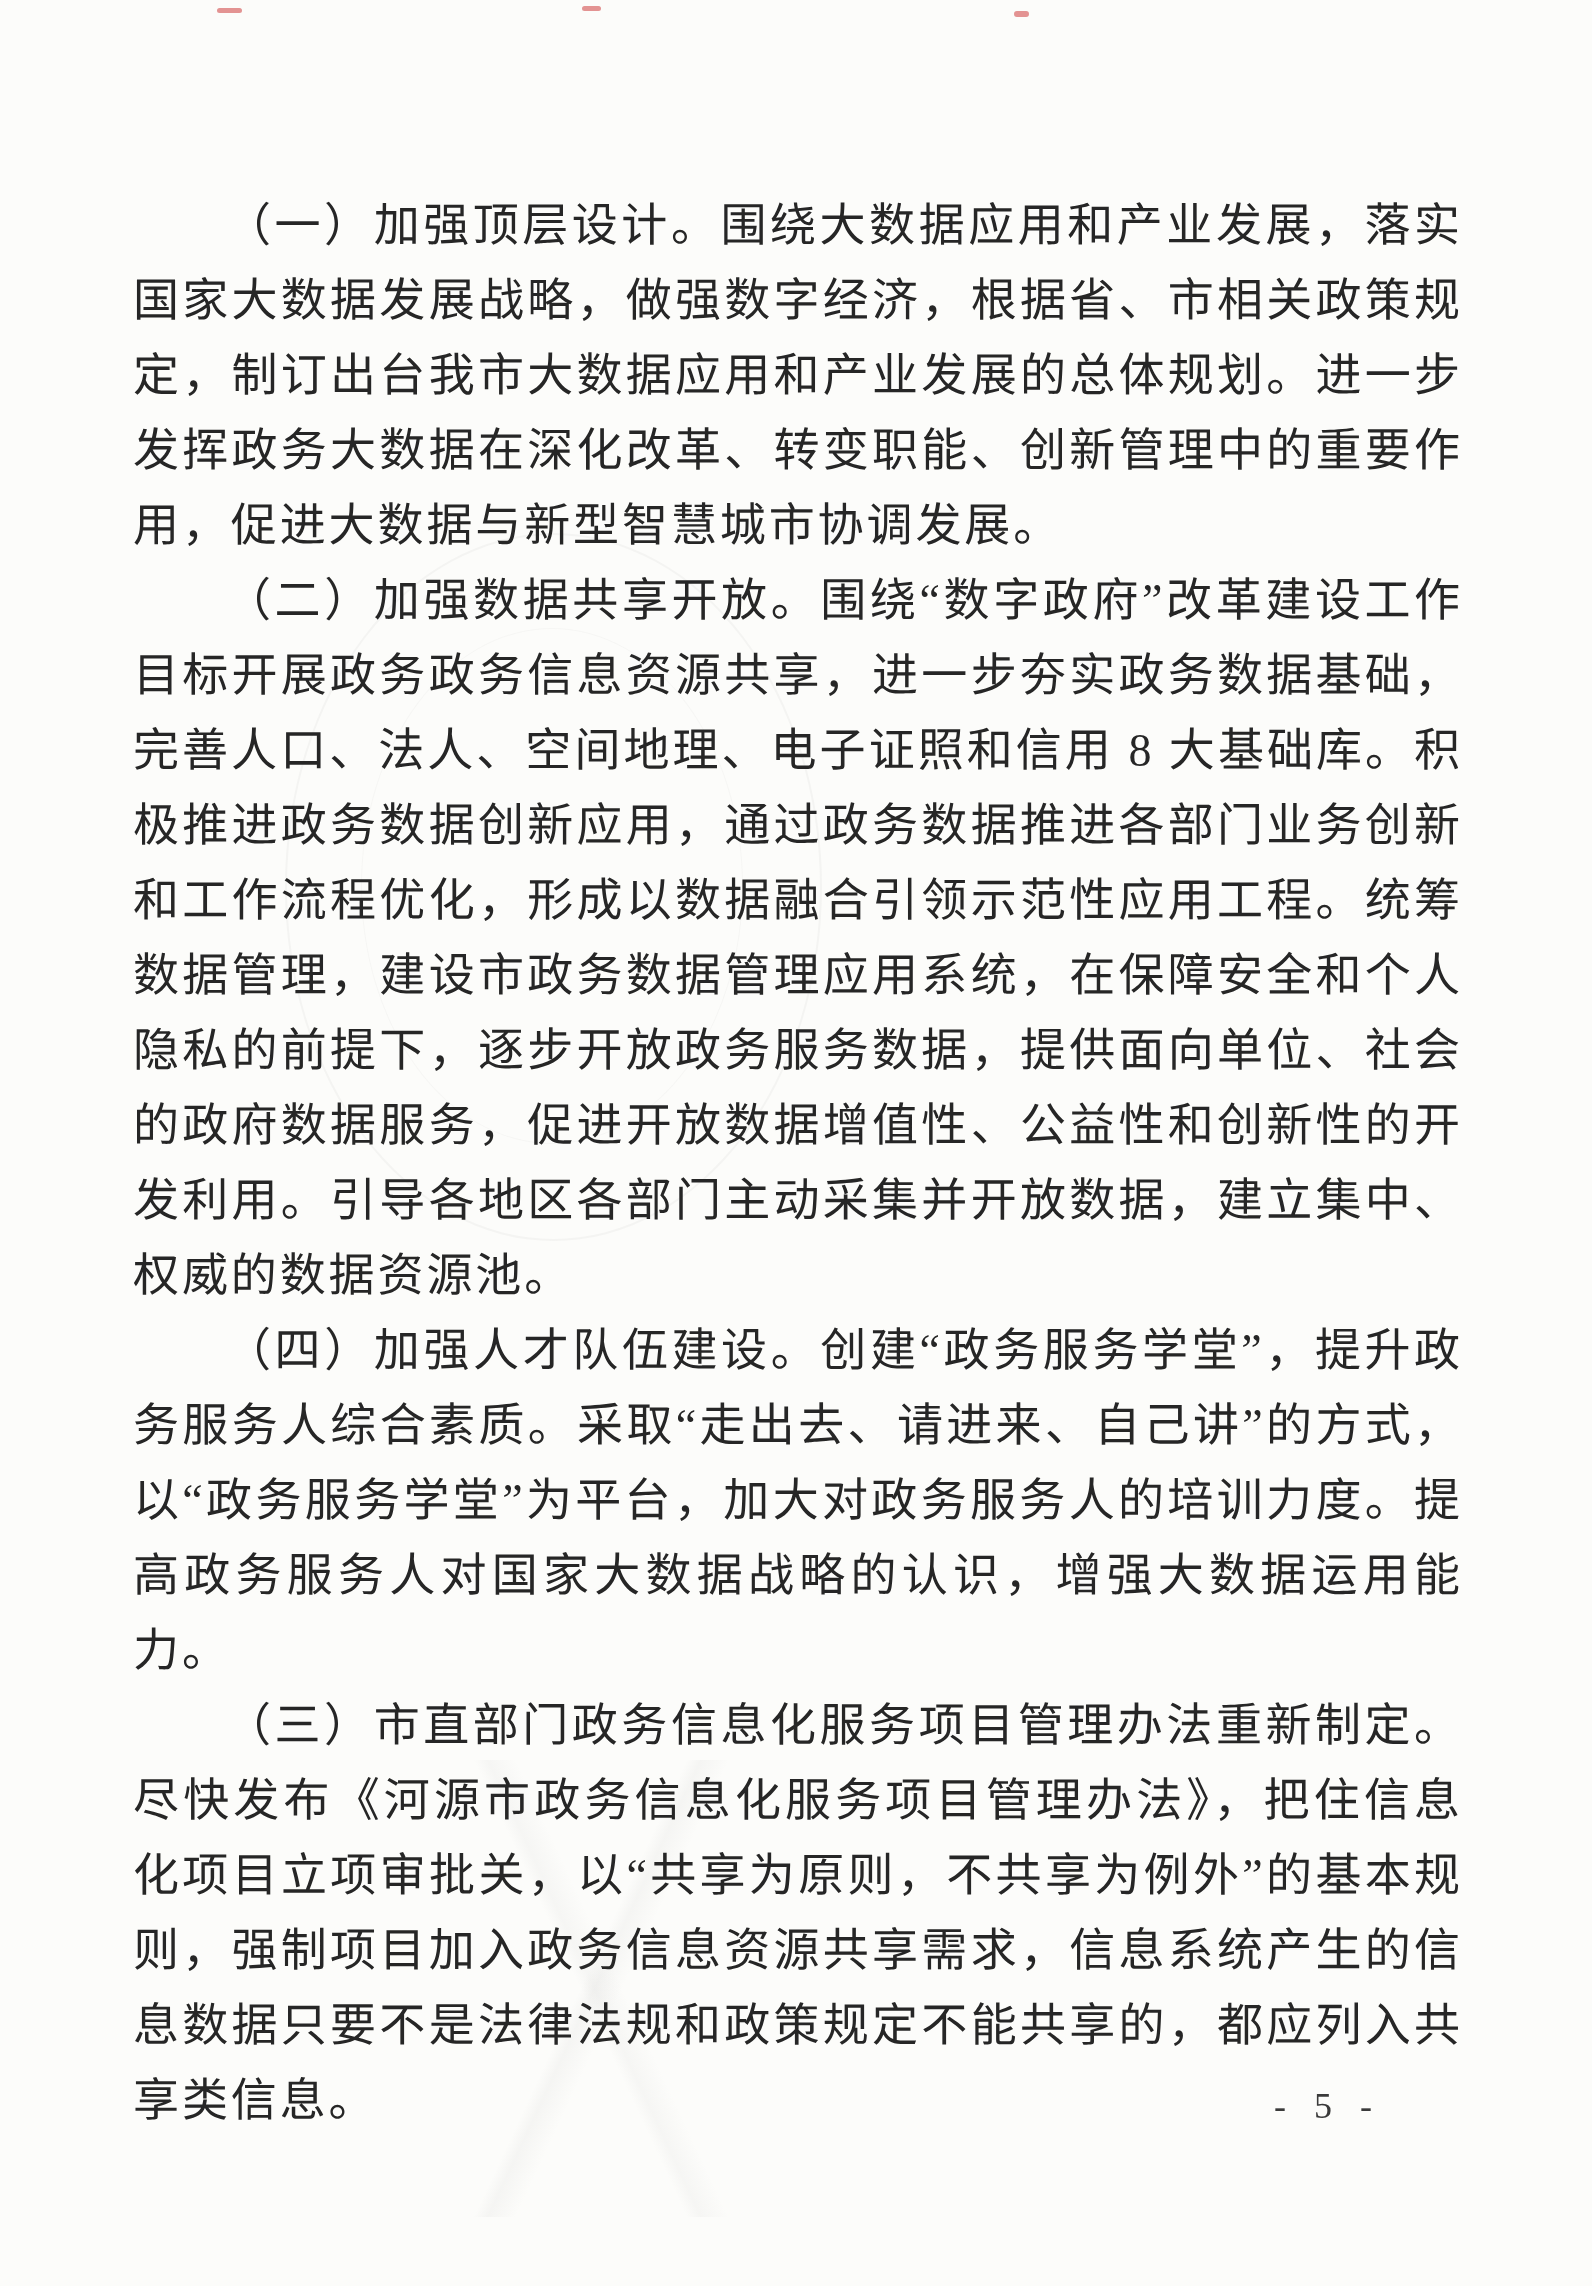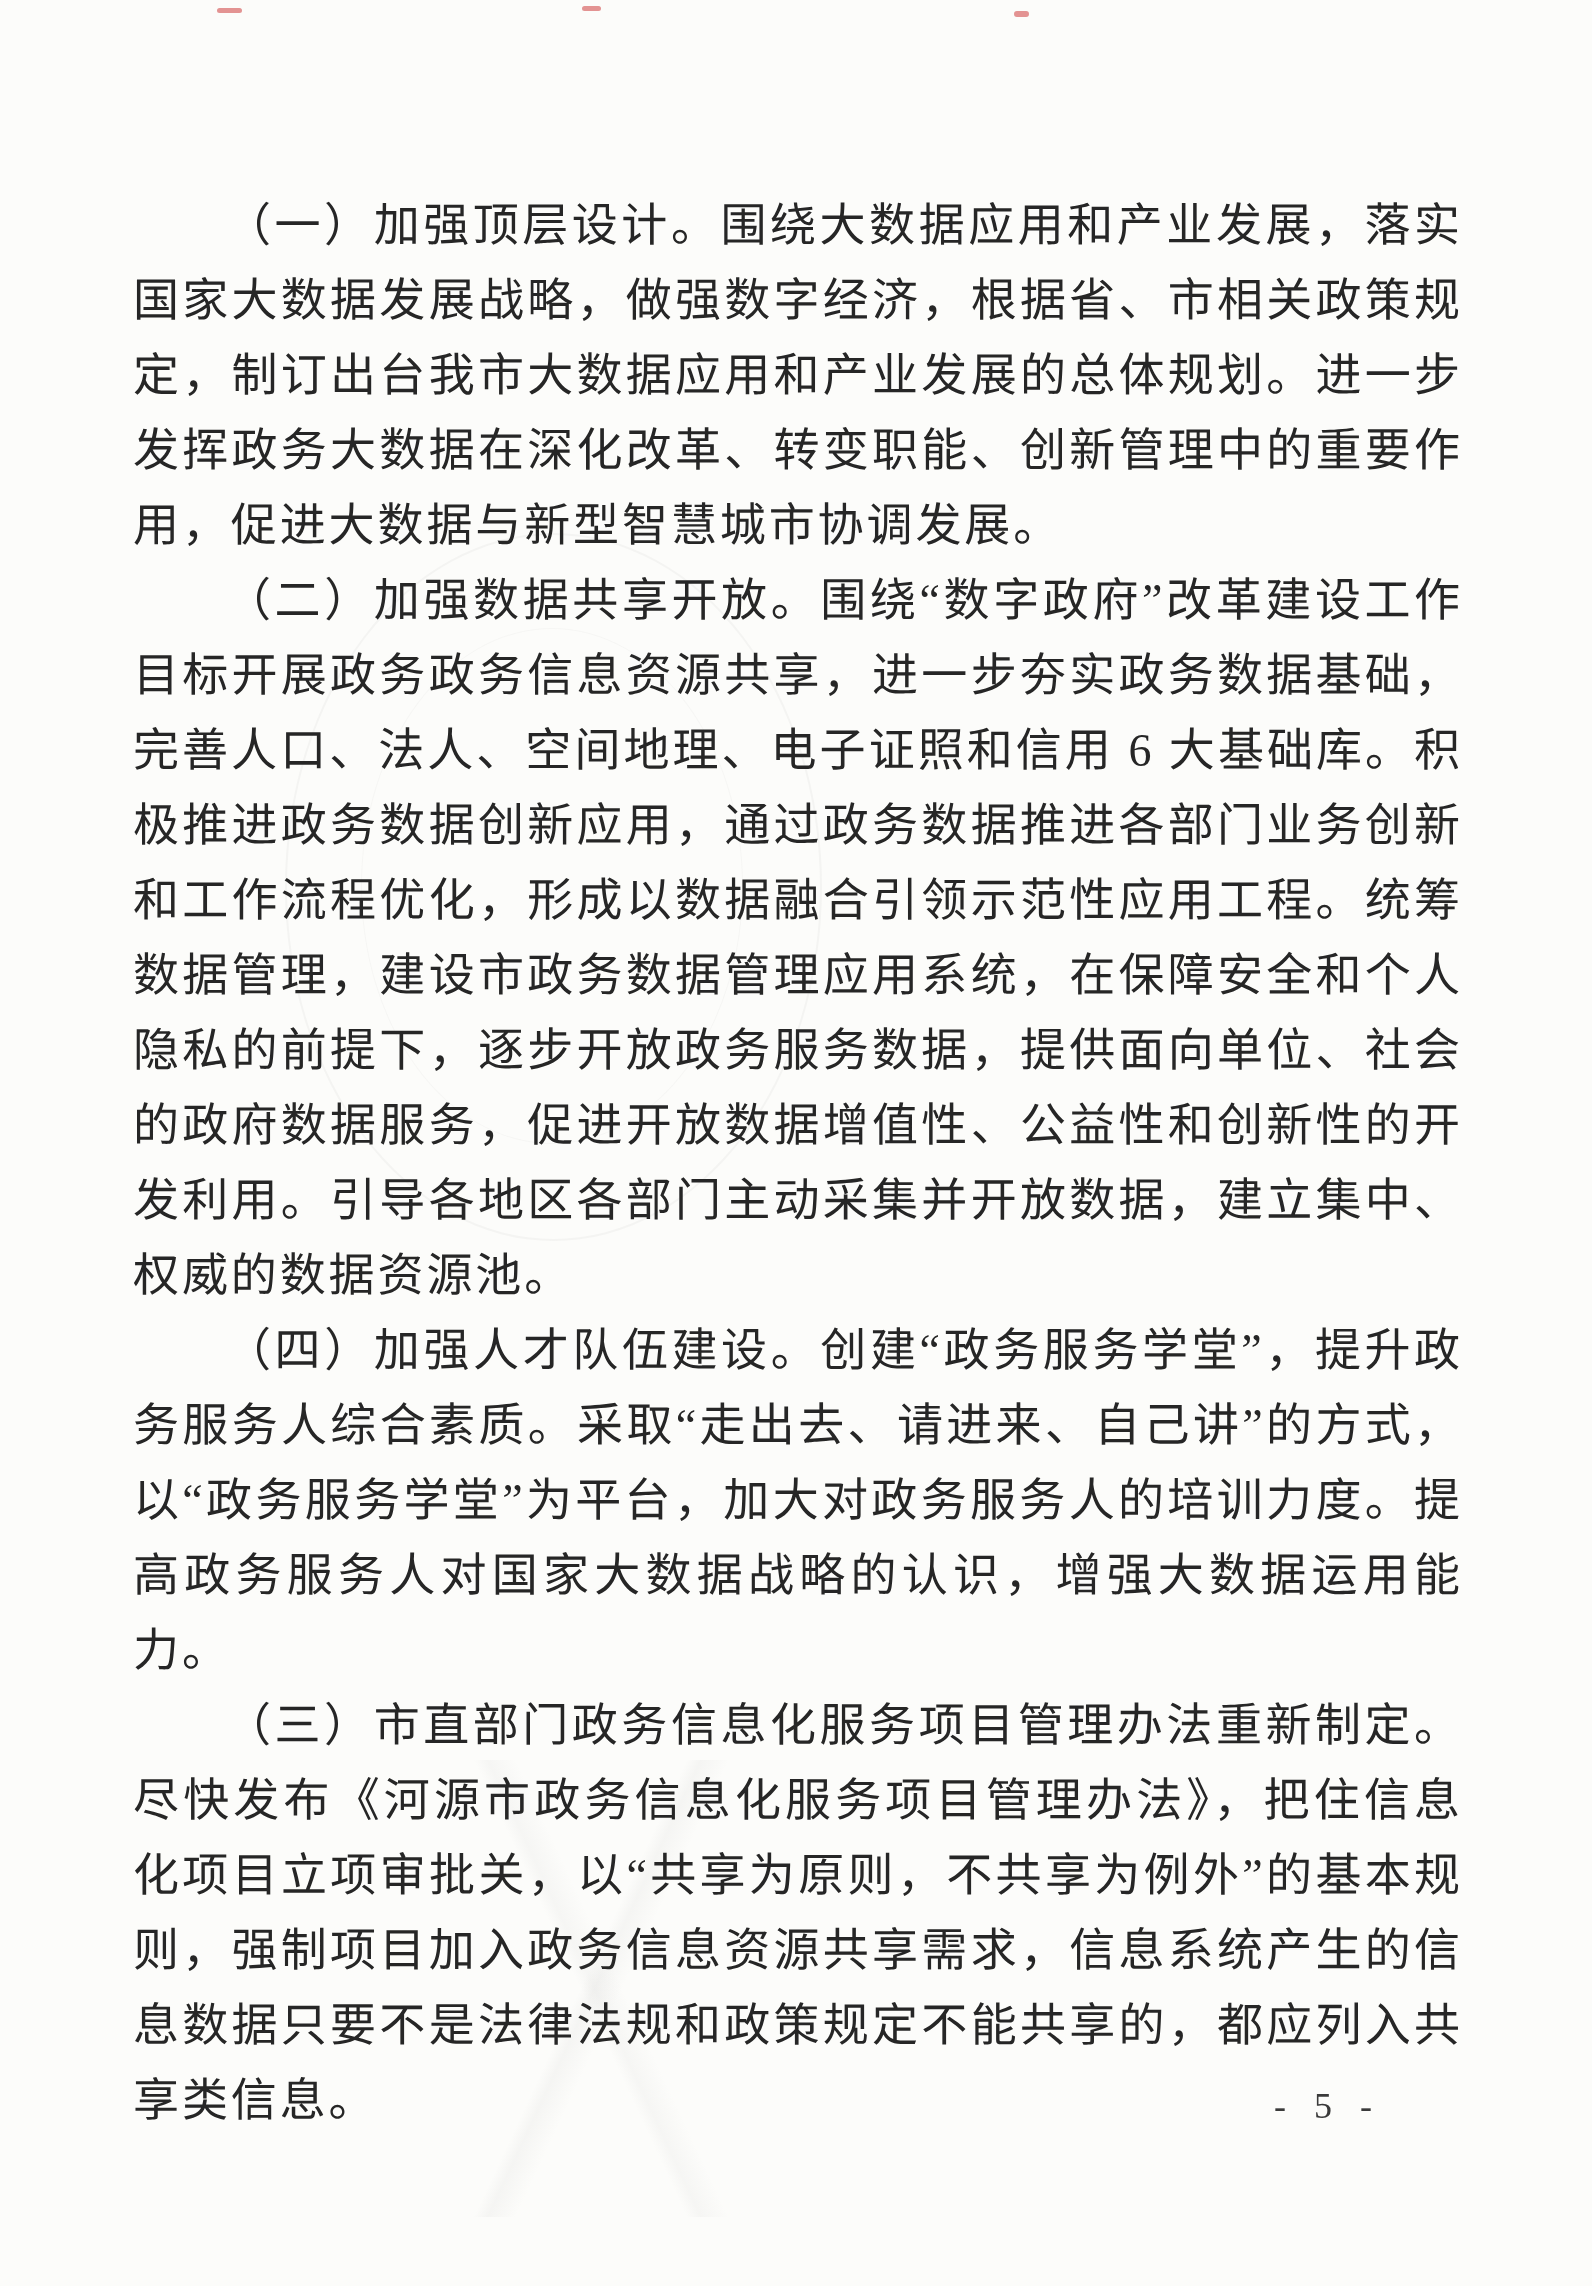--- a/index.html
+++ b/index.html
@@ -100,21 +100,21 @@
 
   <div class="artifact ghost-circle-1"></div>
   <div class="artifact ghost-circle-2"></div>
   <div class="artifact ghost-lines"></div>
   <div class="red-speck s1"></div>
   <div class="red-speck s2"></div>
   <div class="red-speck s3"></div>
 
   <div class="content">
     <p class="para">（一）加强顶层设计。围绕大数据应用和产业发展，落实国家大数据发展战略，做强数字经济，根据省、市相关政策规定，制订出台我市大数据应用和产业发展的总体规划。进一步发挥政务大数据在深化改革、转变职能、创新管理中的重要作用，促进大数据与新型智慧城市协调发展。</p>
-    <p class="para">（二）加强数据共享开放。围绕“数字政府”改革建设工作目标开展政务政务信息资源共享，进一步夯实政务数据基础，完善人口、法人、空间地理、电子证照和信用 6 大基础库。积极推进政务数据创新应用，通过政务数据推进各部门业务创新和工作流程优化，形成以数据融合引领示范性应用工程。统筹数据管理，建设市政务数据管理应用系统，在保障安全和个人隐私的前提下，逐步开放政务服务数据，提供面向单位、社会的政府数据服务，促进开放数据增值性、公益性和创新性的开发利用。引导各地区各部门主动采集并开放数据，建立集中、权威的数据资源池。</p>
+    <p class="para">（二）加强数据共享开放。围绕“数字政府”改革建设工作目标开展政务政务信息资源共享，进一步夯实政务数据基础，完善人口、法人、空间地理、电子证照和信用 8 大基础库。积极推进政务数据创新应用，通过政务数据推进各部门业务创新和工作流程优化，形成以数据融合引领示范性应用工程。统筹数据管理，建设市政务数据管理应用系统，在保障安全和个人隐私的前提下，逐步开放政务服务数据，提供面向单位、社会的政府数据服务，促进开放数据增值性、公益性和创新性的开发利用。引导各地区各部门主动采集并开放数据，建立集中、权威的数据资源池。</p>
     <p class="para">（四）加强人才队伍建设。创建“政务服务学堂”，提升政务服务人综合素质。采取“走出去、请进来、自己讲”的方式，以“政务服务学堂”为平台，加大对政务服务人的培训力度。提高政务服务人对国家大数据战略的认识，增强大数据运用能力。</p>
     <p class="para">（三）市直部门政务信息化服务项目管理办法重新制定。尽快发布《河源市政务信息化服务项目管理办法》，把住信息化项目立项审批关，以“共享为原则，不共享为例外”的基本规则，强制项目加入政务信息资源共享需求，信息系统产生的信息数据只要不是法律法规和政策规定不能共享的，都应列入共享类信息。</p>
   </div>
 
   <div class="page-number">- 5 -</div>
 
   <div class="edge-shadow"></div>
 </div>
 
 

